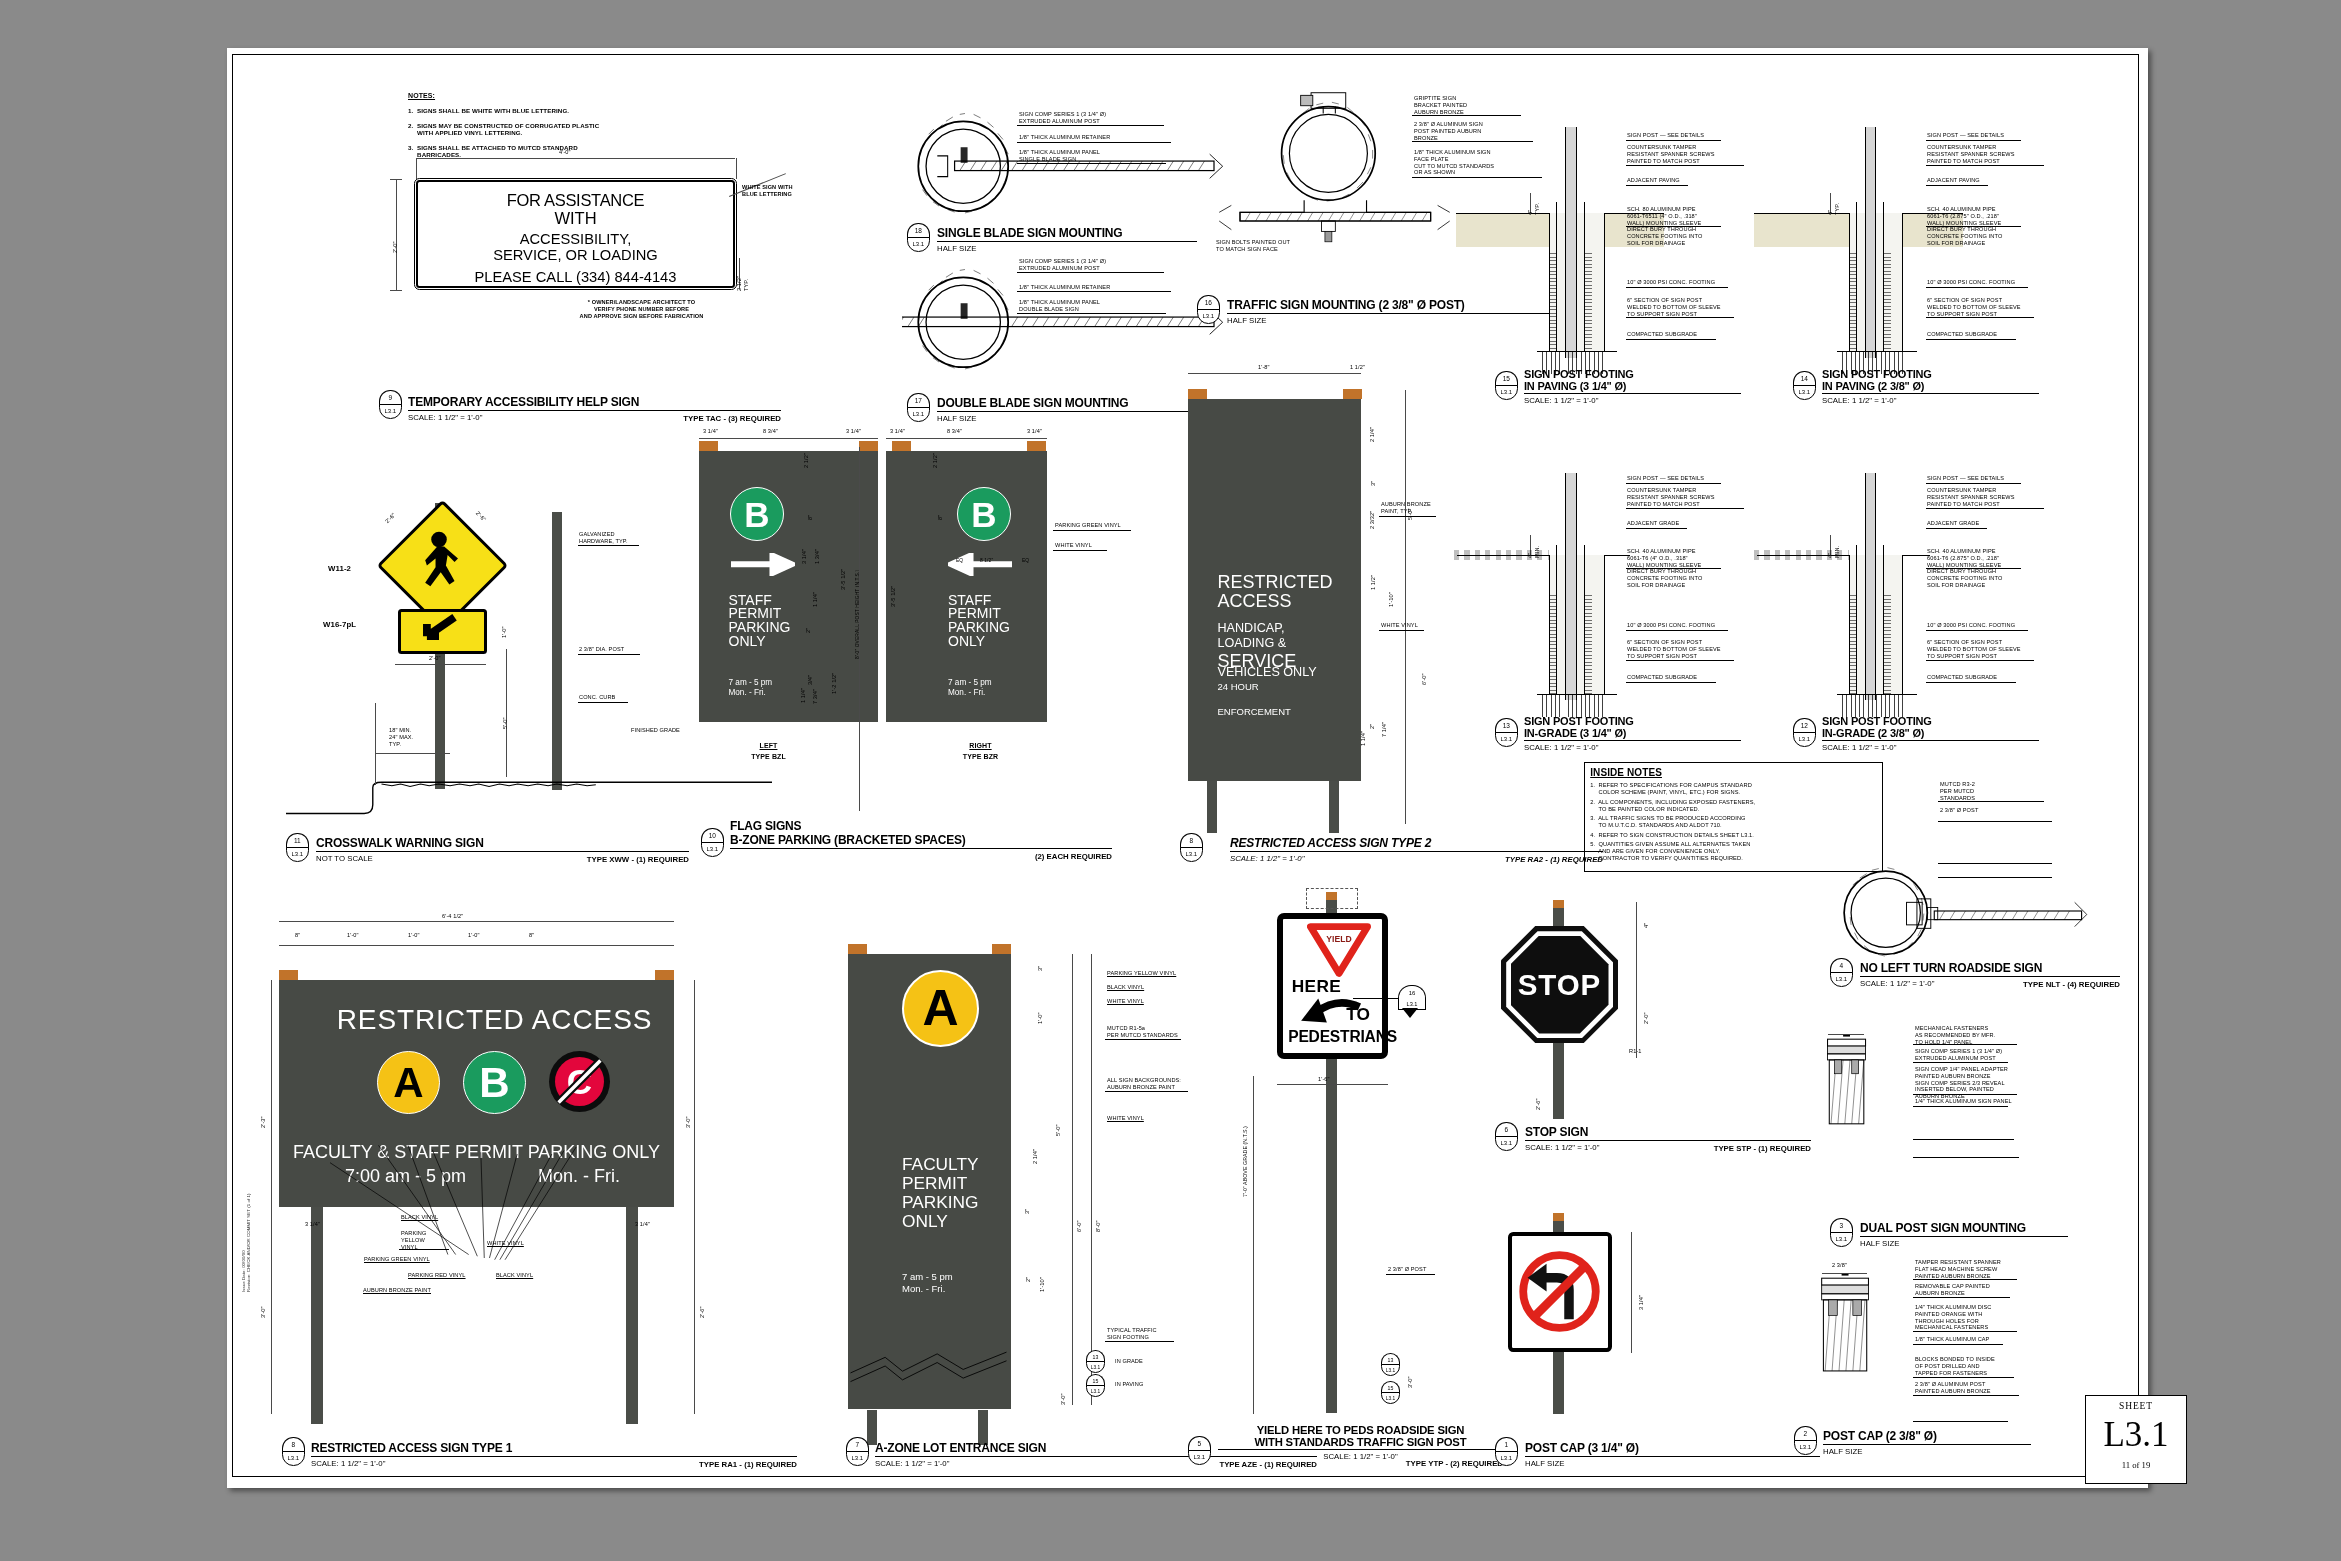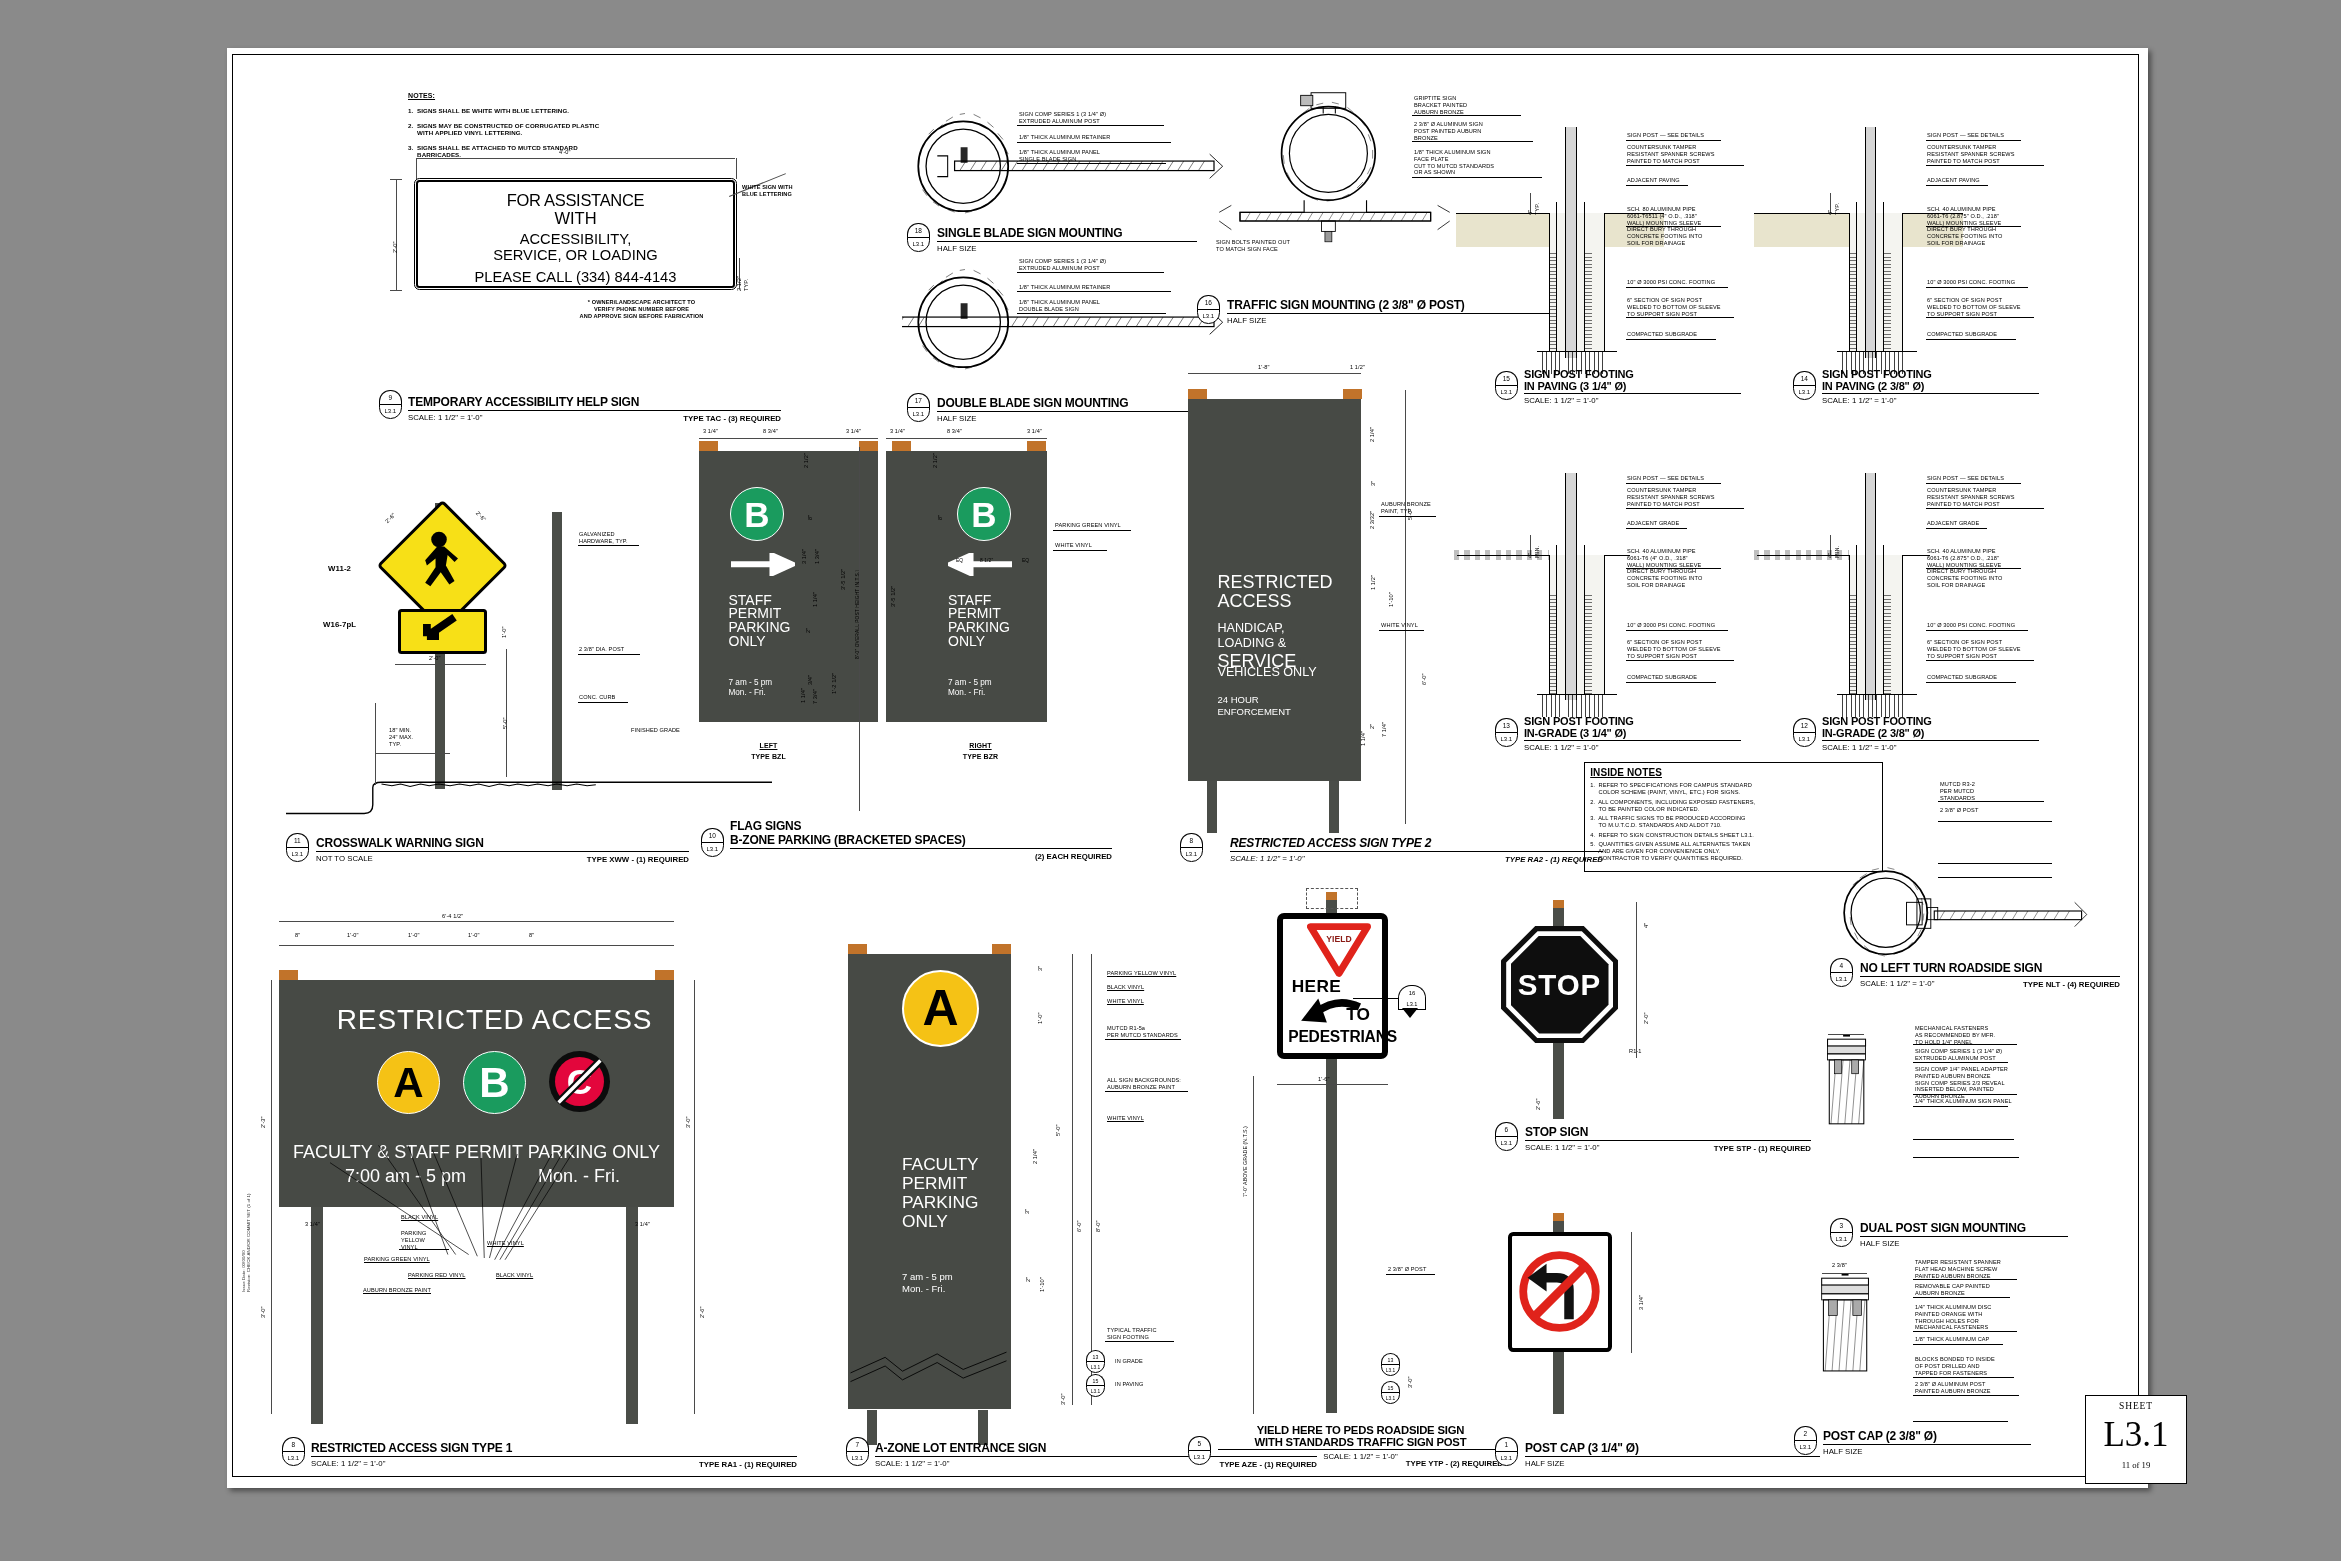--- a/index.html
+++ b/index.html
@@ -743,21 +743,21 @@
   <div>
     <div class="postcapbit" style="left:1188px;top:389px;width:19px;height:10.4px;"></div>
     <div class="postcapbit" style="left:1343px;top:389px;width:19px;height:10.4px;"></div>
     <div class="signpanel" style="left:1188px;top:399px;width:173px;height:382px;">
       <div class="whitetext" style="position:absolute;left:29.5px;top:173px;font-size:18px;">RESTRICTED</div>
       <div class="whitetext" style="position:absolute;left:29.5px;top:192px;font-size:18px;">ACCESS</div>
       <div class="whitetext" style="position:absolute;left:29.5px;top:222px;font-size:12.6px;">HANDICAP,</div>
       <div class="whitetext" style="position:absolute;left:29.5px;top:237px;font-size:12.6px;">LOADING &amp;</div>
       <div class="whitetext" style="position:absolute;left:29.5px;top:252px;font-size:18px;text-align:center;">SERVICE</div>
       <div class="whitetext" style="position:absolute;left:29.5px;top:266px;font-size:12.6px;">VEHICLES  ONLY</div>
-      <div class="whitetext" style="position:absolute;left:29.5px;top:295px;font-size:9.5px;">24 HOUR</div>
+      <div class="whitetext" style="position:absolute;left:29.5px;top:282px;font-size:9.5px;">24 HOUR</div>
       <div class="whitetext" style="position:absolute;left:29.5px;top:307px;font-size:9.5px;">ENFORCEMENT</div>
     </div>
 
     <div class="darkpost" style="left:1207px;top:781px;width:9.5px;height:52px;"></div>
     <div class="darkpost" style="left:1329px;top:781px;width:9.5px;height:52px;"></div>
 
     <div class="hl thin" style="left:1188px;top:373px;width:173px;"></div>
     <div class="t t6" style="left:1258px;top:364px;">1'-8"</div>
     <div class="t t6" style="left:1350px;top:364px;">1 1/2"</div>
     <div class="t t6 vert" style="left:1369px;top:442px;">2 1/4"</div>

